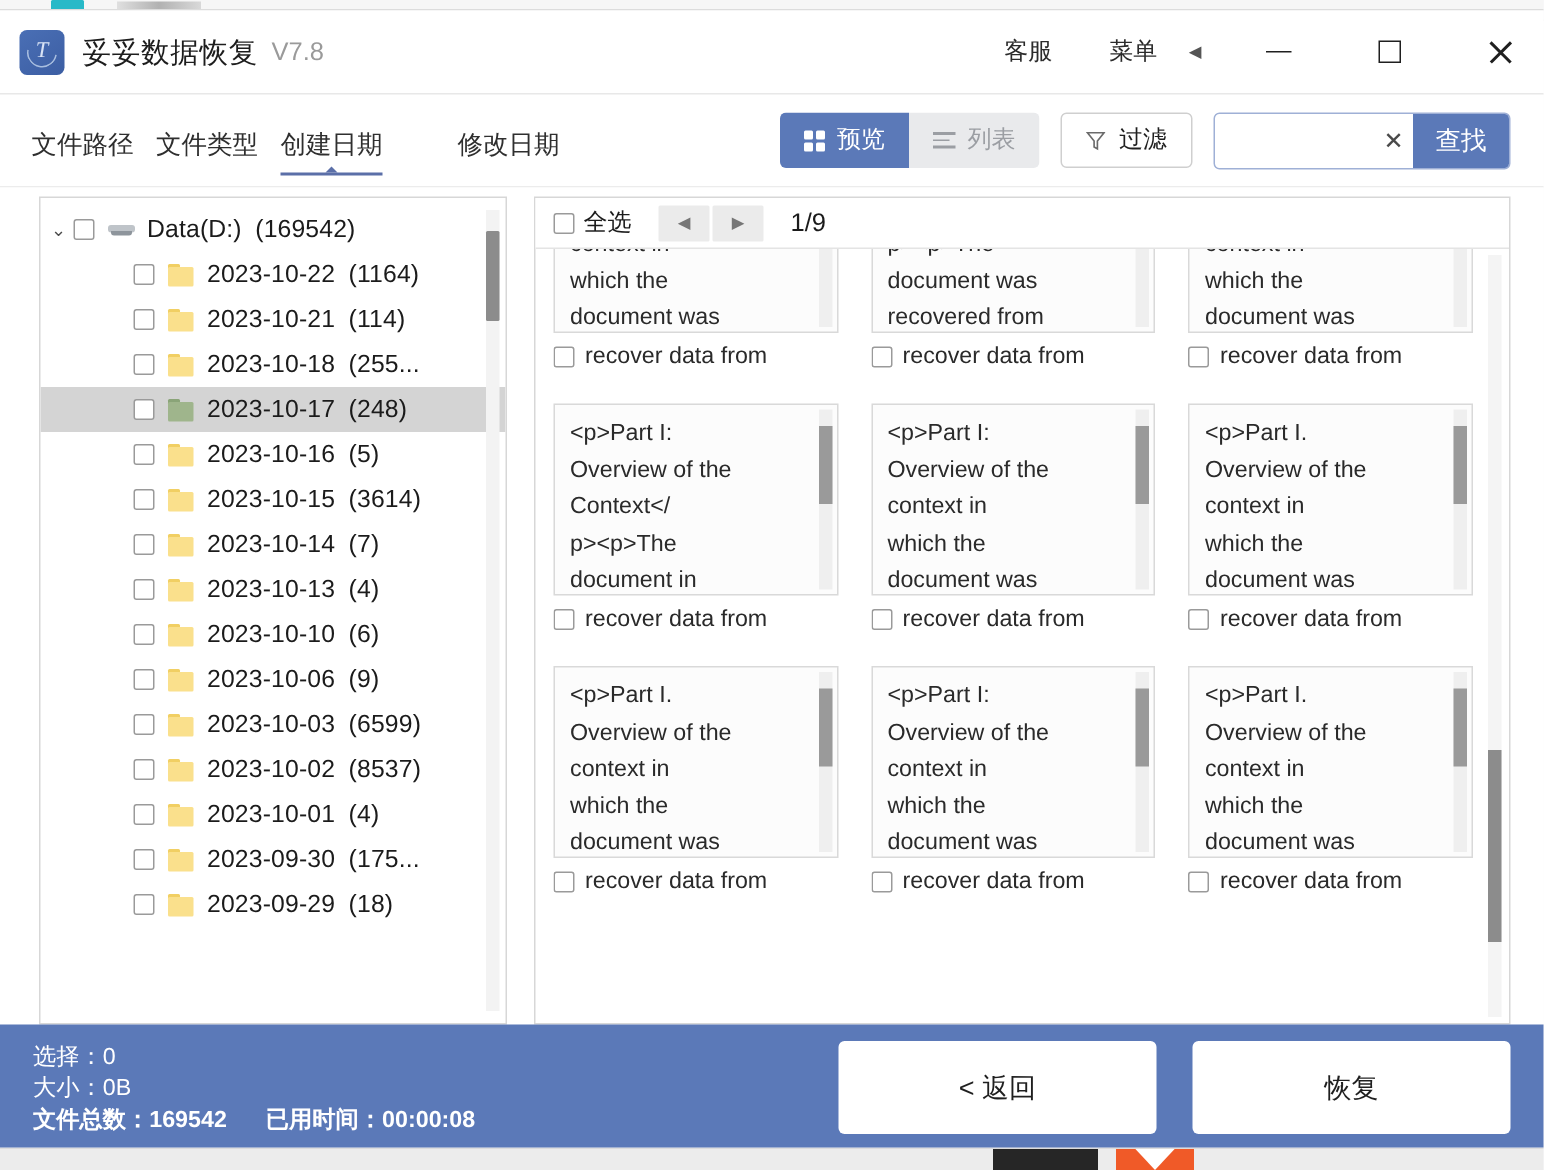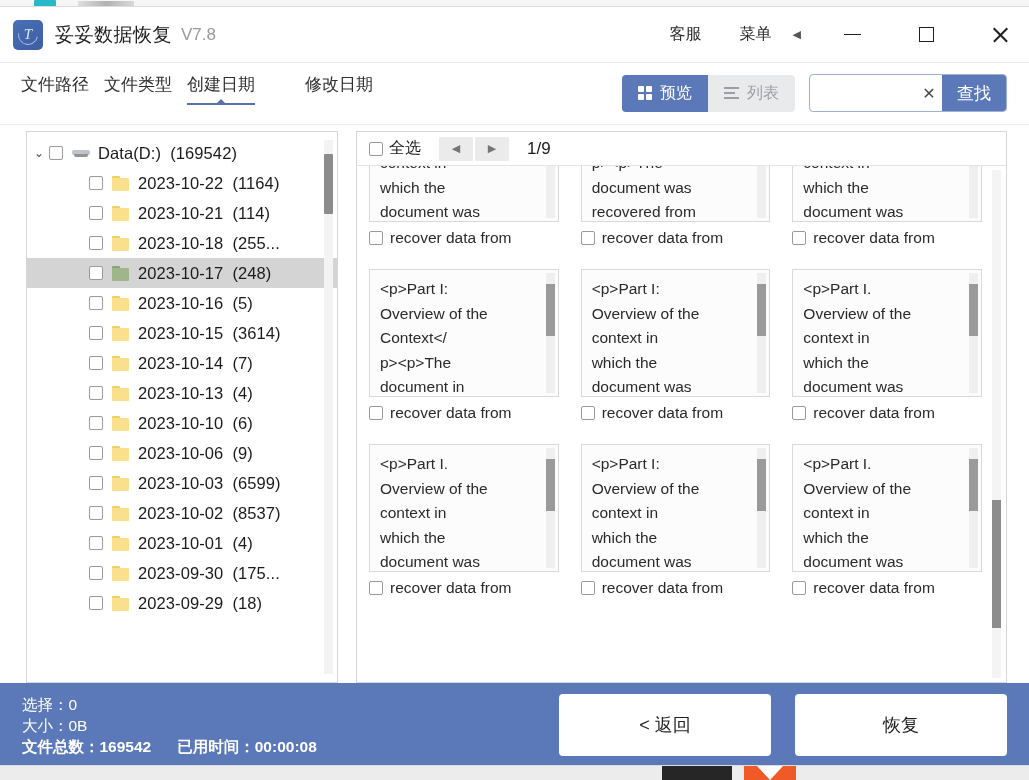--- a/index.html
+++ b/index.html
@@ -110,22 +110,22 @@
   .winbtn .xmark::before, .winbtn .xmark::after {
     content: ""; position: absolute; left: 0; top: 9px;
     width: 19px; height: 1.7px; background: #1f1f1f;
   }
   .winbtn .xmark::before { transform: rotate(45deg); }
   .winbtn .xmark::after  { transform: rotate(-45deg); }
 
   
   .toolbar {
     height: 62px; flex: 0 0 62px;
-    display: flex; align-items: flex-end;
-    padding: 0 22px 12px 21px;
+    display: flex; align-items: center;
+    padding: 0 22px 0 21px;
     background: #ffffff;
     border-bottom: 1px solid #ececec;
   }
   .tabs { display: flex; align-items: flex-end; height: 100%; padding-bottom: 7px; }
   .tab {
     font-size: 17px; color: #2f2f2f; margin-right: 15px;
     position: relative; padding-bottom: 9px; cursor: default;
   }
   .tab:last-child { margin-right: 0; margin-left: 35px; }
   .tab.active::after {
@@ -406,20 +406,28 @@
         <div class="seg off">
           <span class="list-icon">
               <i></i>
               <i></i>
               <i></i>
             </span>
           <span>列表</span>
         </div>
       </div>
 
+      <div class="filter-btn">
+        <span class="funnel">
+          <svg width="13" height="14" viewBox="0 0 13 14">
+              <path d="M1 1.5h11L7.6 7v5.2L5.4 11V7z" fill="none" stroke="#6b6b6b" stroke-width="1.1"></path>
+            </svg>
+        </span>
+        <span>过滤</span>
+      </div>
 
       <div class="searchwrap">
         <input type="text" placeholder="" style="">
         <div class="clear-x">✕</div>
         <div class="search-go">查找</div>
       </div>
     </div>
   </div>
 
   <div class="body-area">

